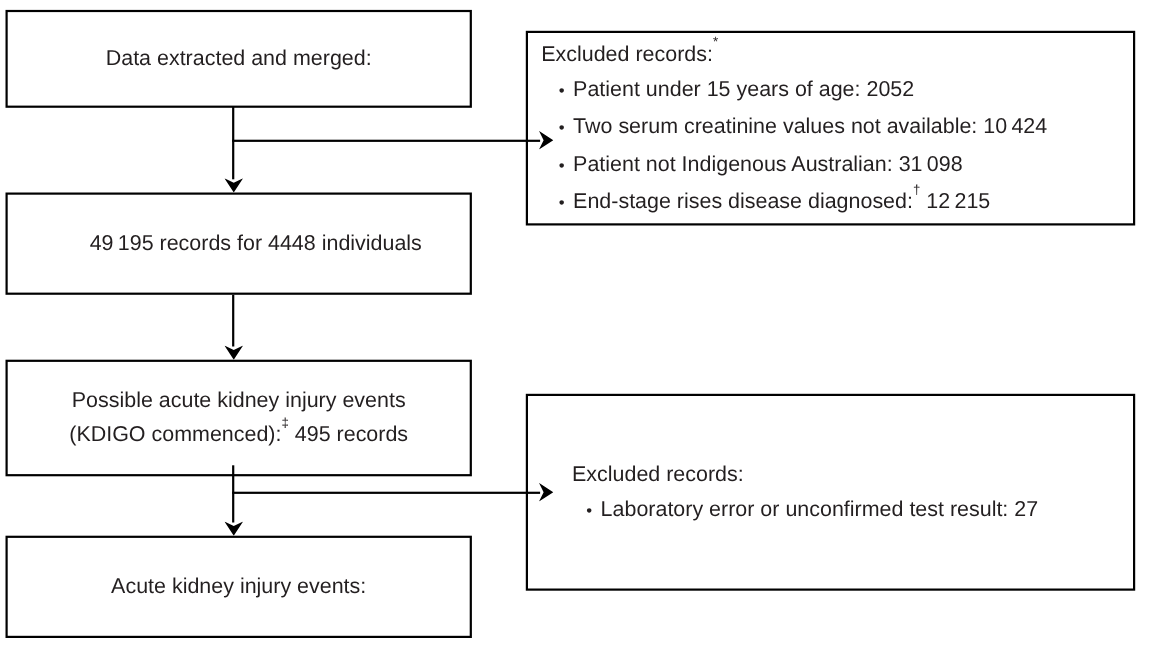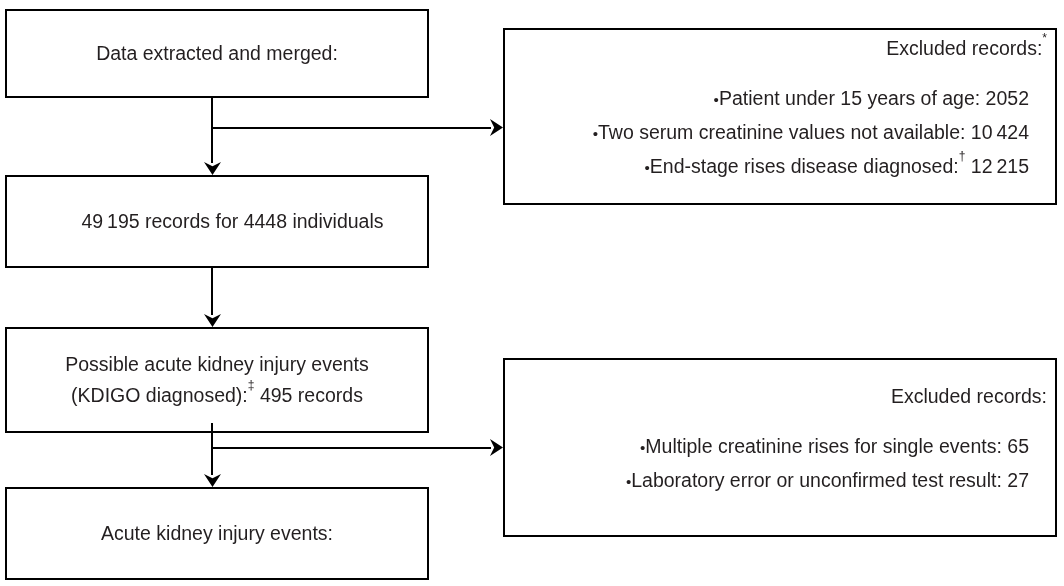--- a/index.html
+++ b/index.html
@@ -27,36 +27,35 @@
     font-size: 19.5px;
     line-height: 31px;
   }
   .fbox-1 { top: 9px;   height: 89px; }
   .fbox-2 { top: 175px; height: 93px; padding-left: 31px; }
   .fbox-3 { top: 327px; height: 106px; }
   .fbox-4 { top: 487px; height: 93px; text-align: center; }
 
   .ebox {
     position: absolute;
-    left: 503px;
+    left: 478px;
     width: 554px;
     border: 2px solid #000000;
     box-sizing: border-box;
     background: #ffffff;
     display: flex;
     flex-direction: column;
     justify-content: center;
     font-size: 19.5px;
     line-height: 32px;
-    text-align: right;
   }
   .ebox-1 { top: 28px;  height: 177px; padding-left: 12px; padding-right: 8px; }
   .ebox-2 { top: 358px; height: 179px; padding-left: 40px; padding-right: 8px; }
 
-  .ebox ul { list-style: none; margin: 18px; padding: 0; }
+  .ebox ul { list-style: none; margin: 0; padding: 0; }
   .ebox-1 li { padding-left: 16px; }
   .ebox-2 li { padding-left: 13px; }
   .bullet { display: inline-block; width: 13px; font-size: 0.78em; }
   sup.fn { font-size: 0.62em; line-height: 0; position: relative; top: -0.45em; }
   .sfx { white-space: pre-wrap; }
 
   .line { position: absolute; background: #000000; }
   .vline { width: 2px; }
   .hline { height: 2px; }
   .v1 { left: 211px; top: 97px;  height: 66px; }
@@ -81,40 +80,40 @@
   <div class="fbox fbox-1">
     <div>Data extracted and merged:</div>
   </div>
 
   <div class="fbox fbox-2">
     <div>49 195 records for 4448 individuals</div>
   </div>
 
   <div class="fbox fbox-3">
     <div>Possible acute kidney injury events</div>
-    <div><span>(KDIGO diagnosed):</span><sup class="fn">‡</sup><span class="sfx"> 495 records</span></div>
+    <div><span>(KDIGO commenced):</span><sup class="fn">‡</sup><span class="sfx"> 495 records</span></div>
   </div>
 
   <div class="fbox fbox-4">
     <div>Acute kidney injury events:</div>
   </div>
 
   <div class="ebox ebox-1">
     <div class="etitle"><span>Excluded records:</span><sup class="fn">*</sup></div>
     <ul>
       <li><span class="bullet">•</span><span>Patient under 15 years of age: 2052</span><sup class="fn"></sup><span class="sfx"></span></li>
       <li><span class="bullet">•</span><span>Two serum creatinine values not available: 10 424</span><sup class="fn"></sup><span class="sfx"></span></li>
+      <li><span class="bullet">•</span><span>Patient not Indigenous Australian: 31 098</span><sup class="fn"></sup><span class="sfx"></span></li>
       <li><span class="bullet">•</span><span>End-stage rises disease diagnosed:</span><sup class="fn">†</sup><span class="sfx"> 12 215</span></li>
     </ul>
   </div>
 
   <div class="ebox ebox-2">
     <div class="etitle"><span>Excluded records:</span><sup class="fn"></sup></div>
     <ul>
-      <li><span class="bullet">•</span><span>Multiple creatinine rises for single events: 65</span><sup class="fn"></sup><span class="sfx"></span></li>
       <li><span class="bullet">•</span><span>Laboratory error or unconfirmed test result: 27</span><sup class="fn"></sup><span class="sfx"></span></li>
     </ul>
   </div>
 
   <div class="line vline v1"></div>
   <div class="line hline h1"></div>
   <div class="line vline v2"></div>
   <div class="line vline v3"></div>
   <div class="line hline h3"></div>
 

